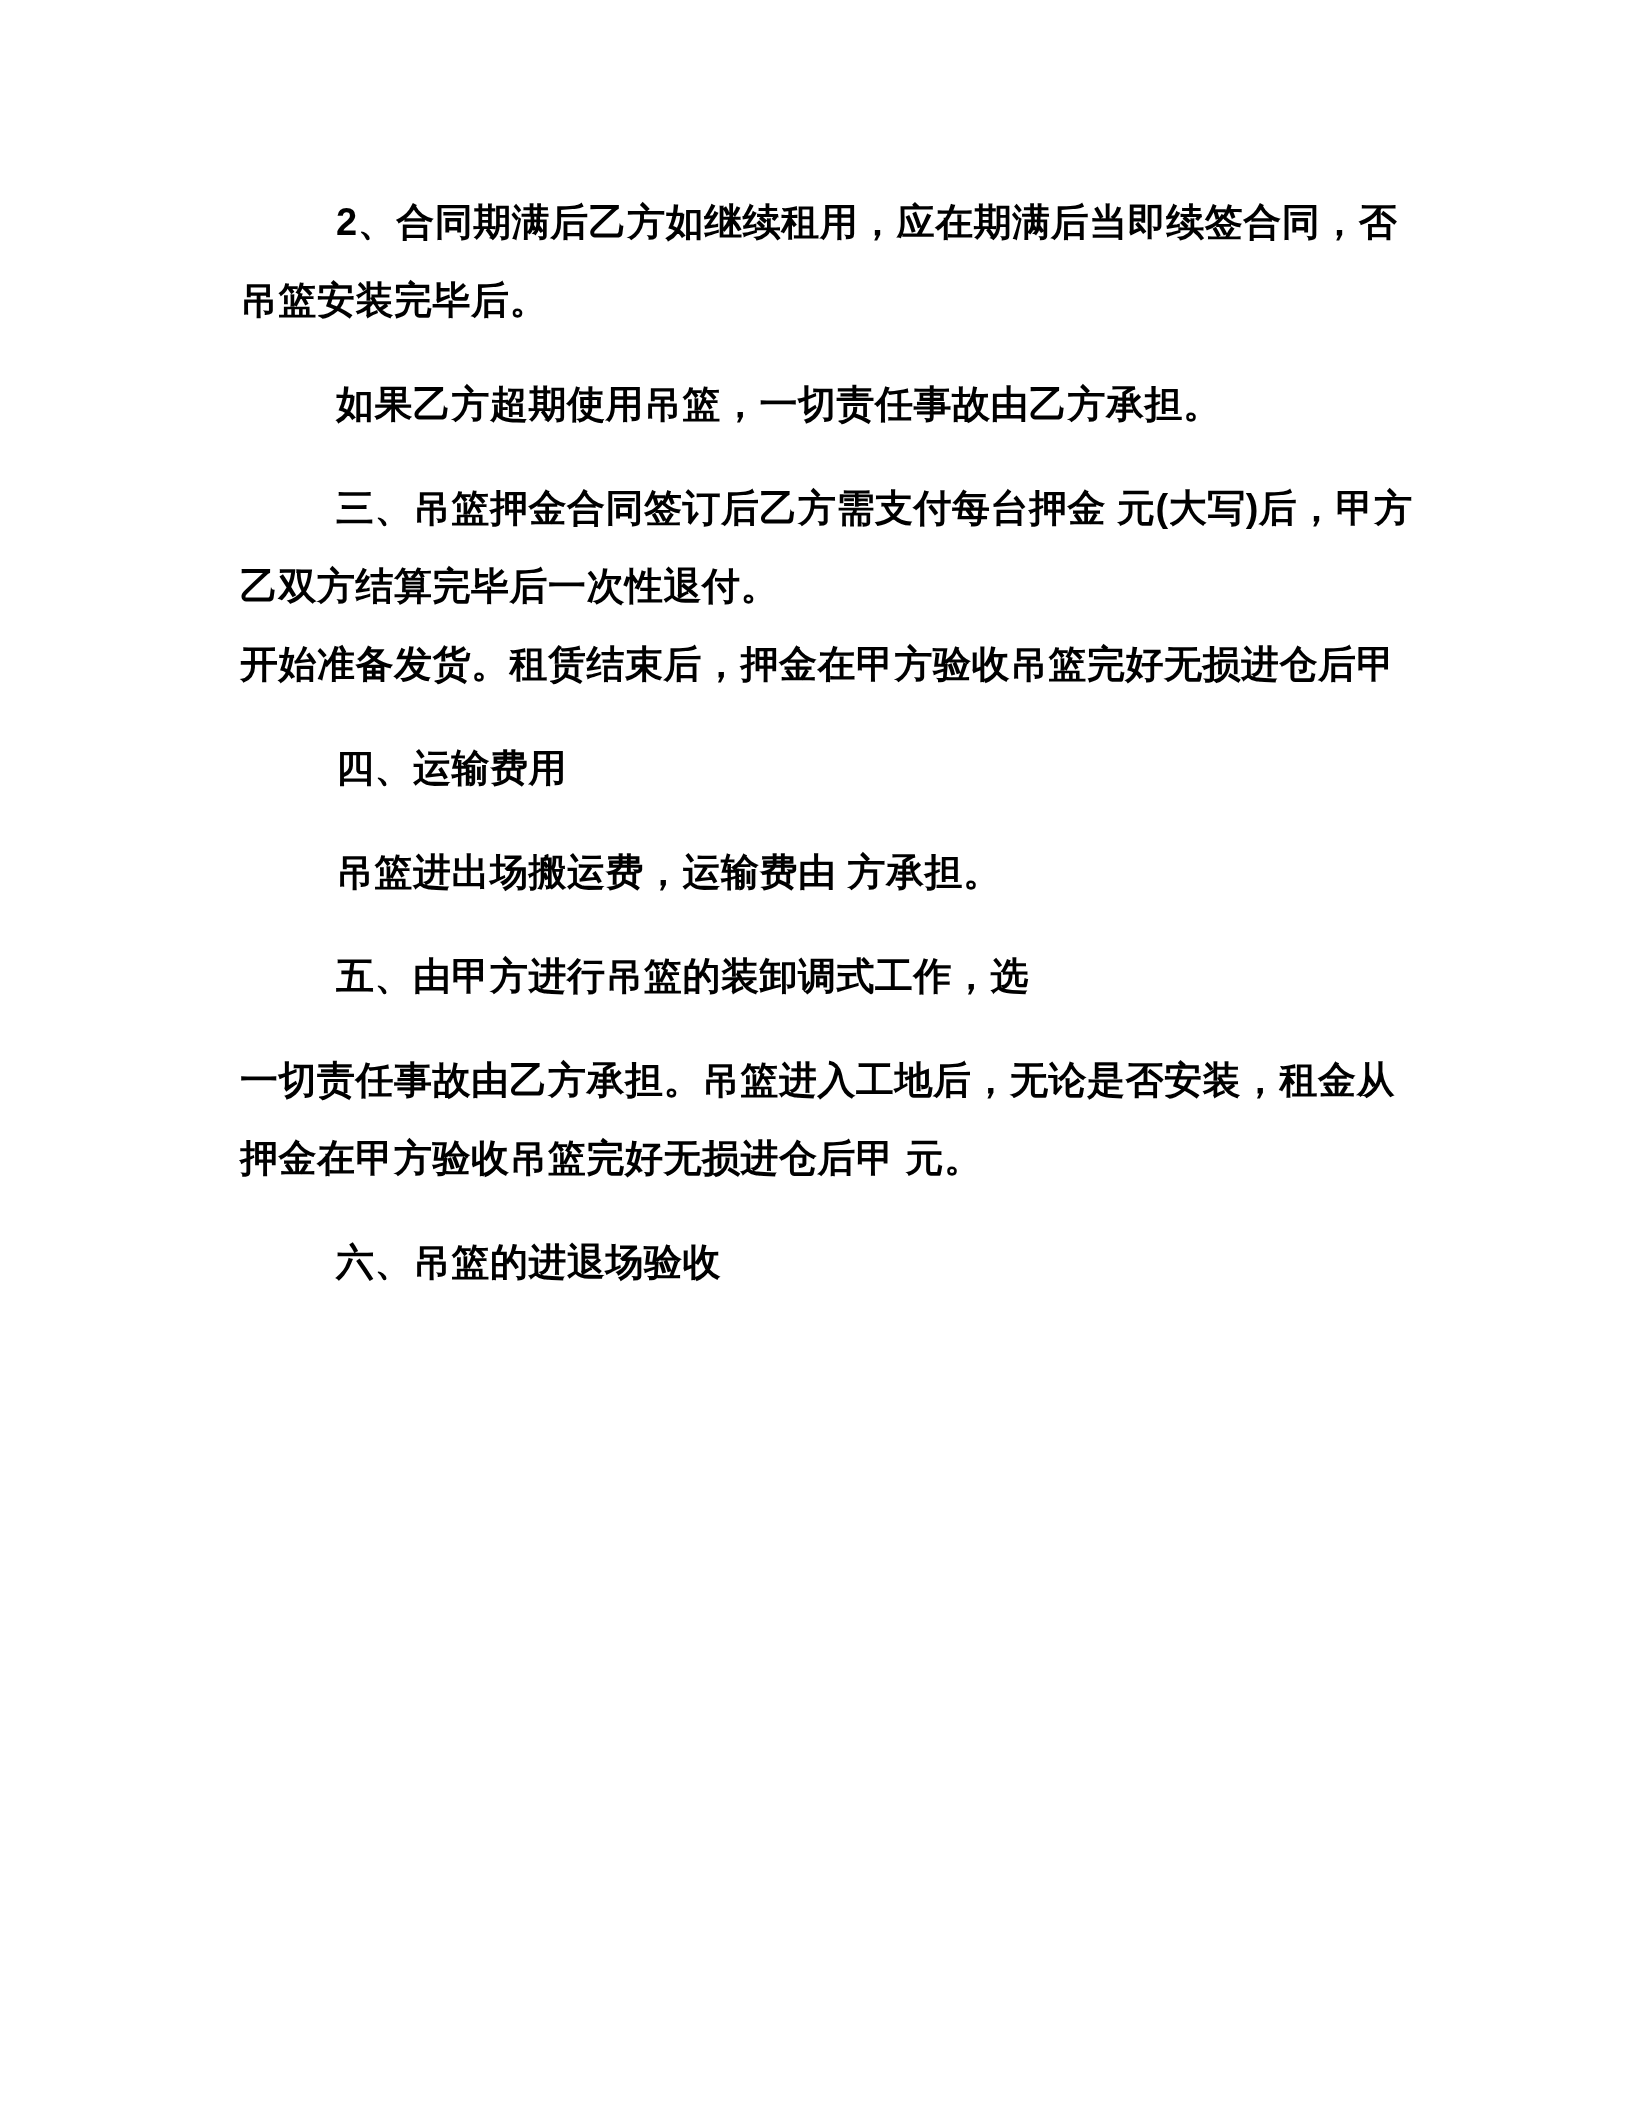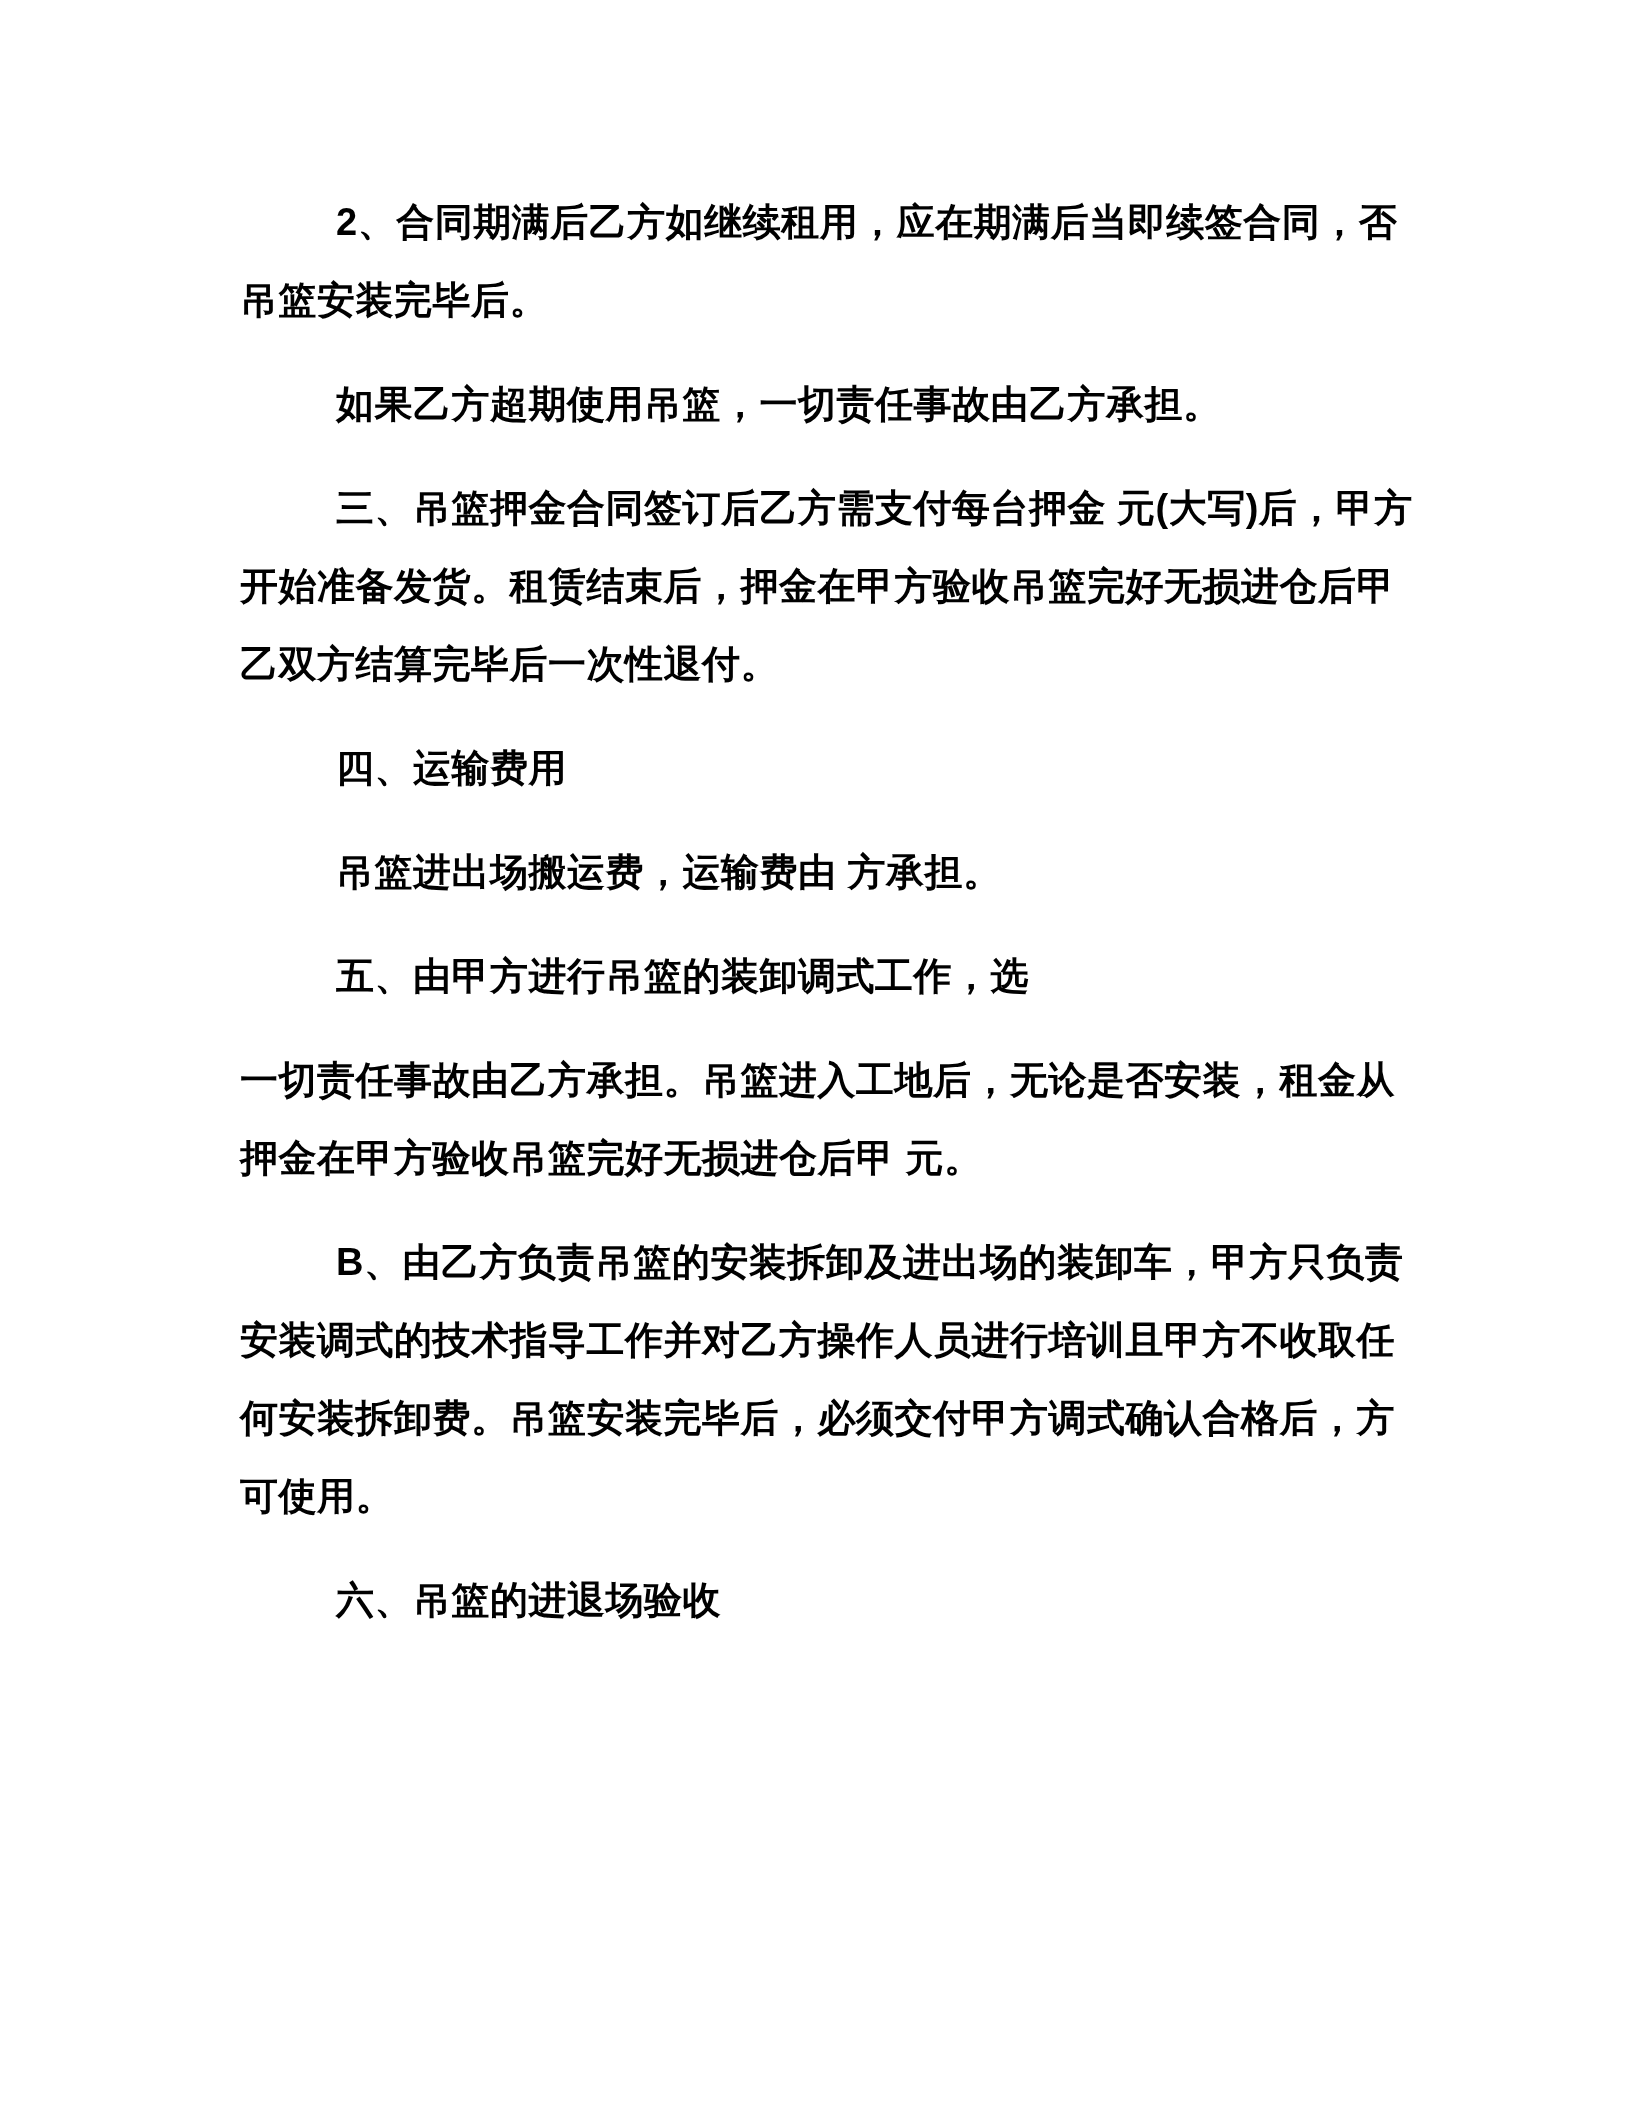--- a/index.html
+++ b/index.html
@@ -45,47 +45,41 @@
       <span class="line first-line">2、合同期满后乙方如继续租用，应在期满后当即续签合同，否</span>
       <span class="line">吊篮安装完毕后。</span>
     </p>
 
     <p class="para">
       <span class="line first-line">如果乙方超期使用吊篮，一切责任事故由乙方承担。</span>
     </p>
 
     <p class="para">
       <span class="line first-line">三、吊篮押金合同签订后乙方需支付每台押金 元(大写)后，甲方</span>
+      <span class="line">乙双方结算完毕后一次性退付。</span>
       <span class="line">开始准备发货。租赁结束后，押金在甲方验收吊篮完好无损进仓后甲</span>
-      <span class="line">乙双方结算完毕后一次性退付。</span>
     </p>
 
     <p class="para">
       <span class="line first-line">四、运输费用</span>
     </p>
 
     <p class="para">
       <span class="line first-line">吊篮进出场搬运费，运输费由 方承担。</span>
     </p>
 
     <p class="para">
       <span class="line first-line">五、由甲方进行吊篮的装卸调式工作，选</span>
     </p>
 
     <p class="para">
       <span class="line">一切责任事故由乙方承担。吊篮进入工地后，无论是否安装，租金从</span>
       <span class="line">押金在甲方验收吊篮完好无损进仓后甲 元。</span>
     </p>
 
-    <p class="para">
-      <span class="line first-line">B、由乙方负责吊篮的安装拆卸及进出场的装卸车，甲方只负责</span>
-      <span class="line">安装调式的技术指导工作并对乙方操作人员进行培训且甲方不收取任</span>
-      <span class="line">何安装拆卸费。吊篮安装完毕后，必须交付甲方调式确认合格后，方</span>
-      <span class="line">可使用。</span>
-    </p>
 
     <p class="para">
       <span class="line first-line">六、吊篮的进退场验收</span>
     </p>
 
 
   </div>
 </div>
 
 </body></html>

